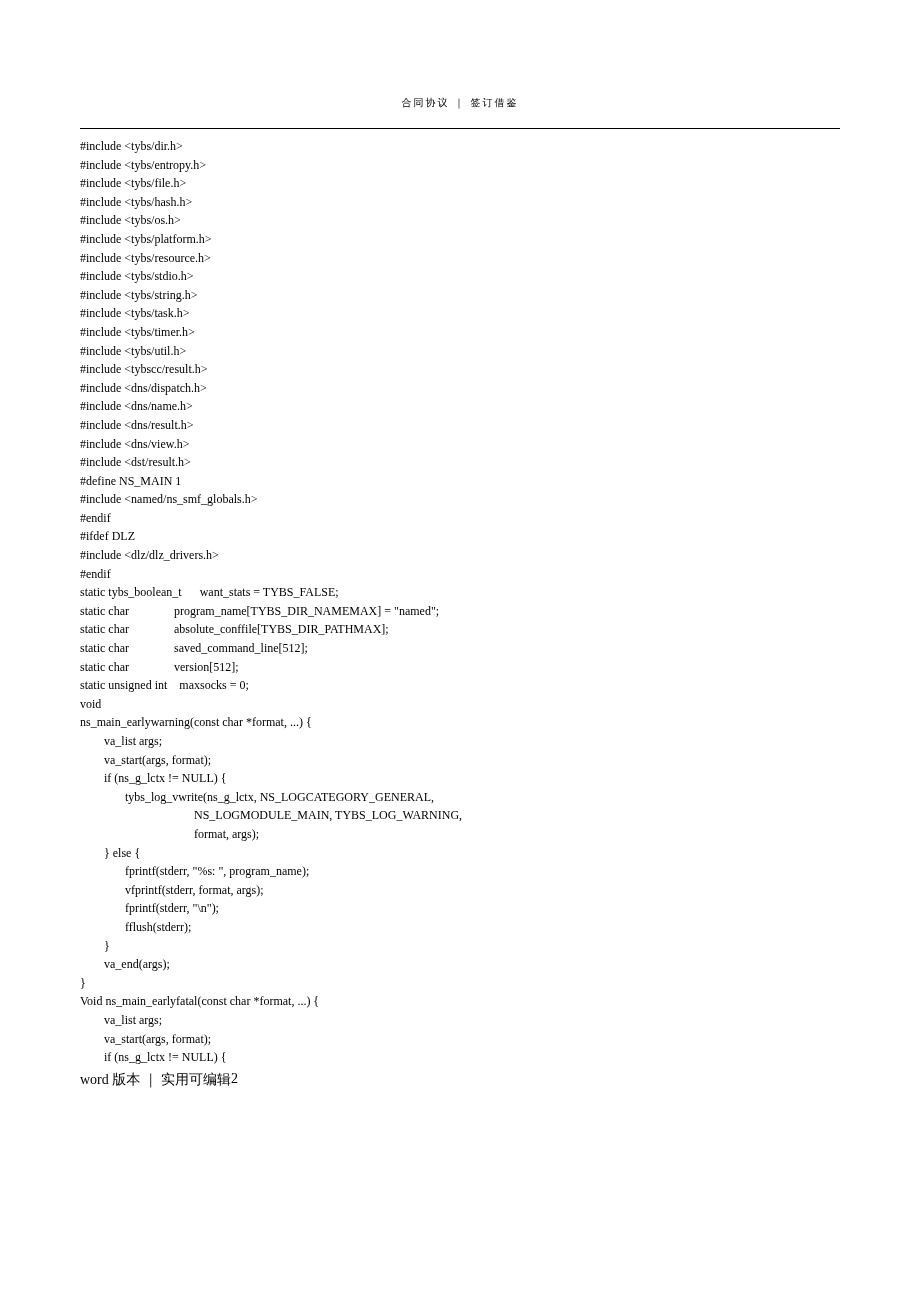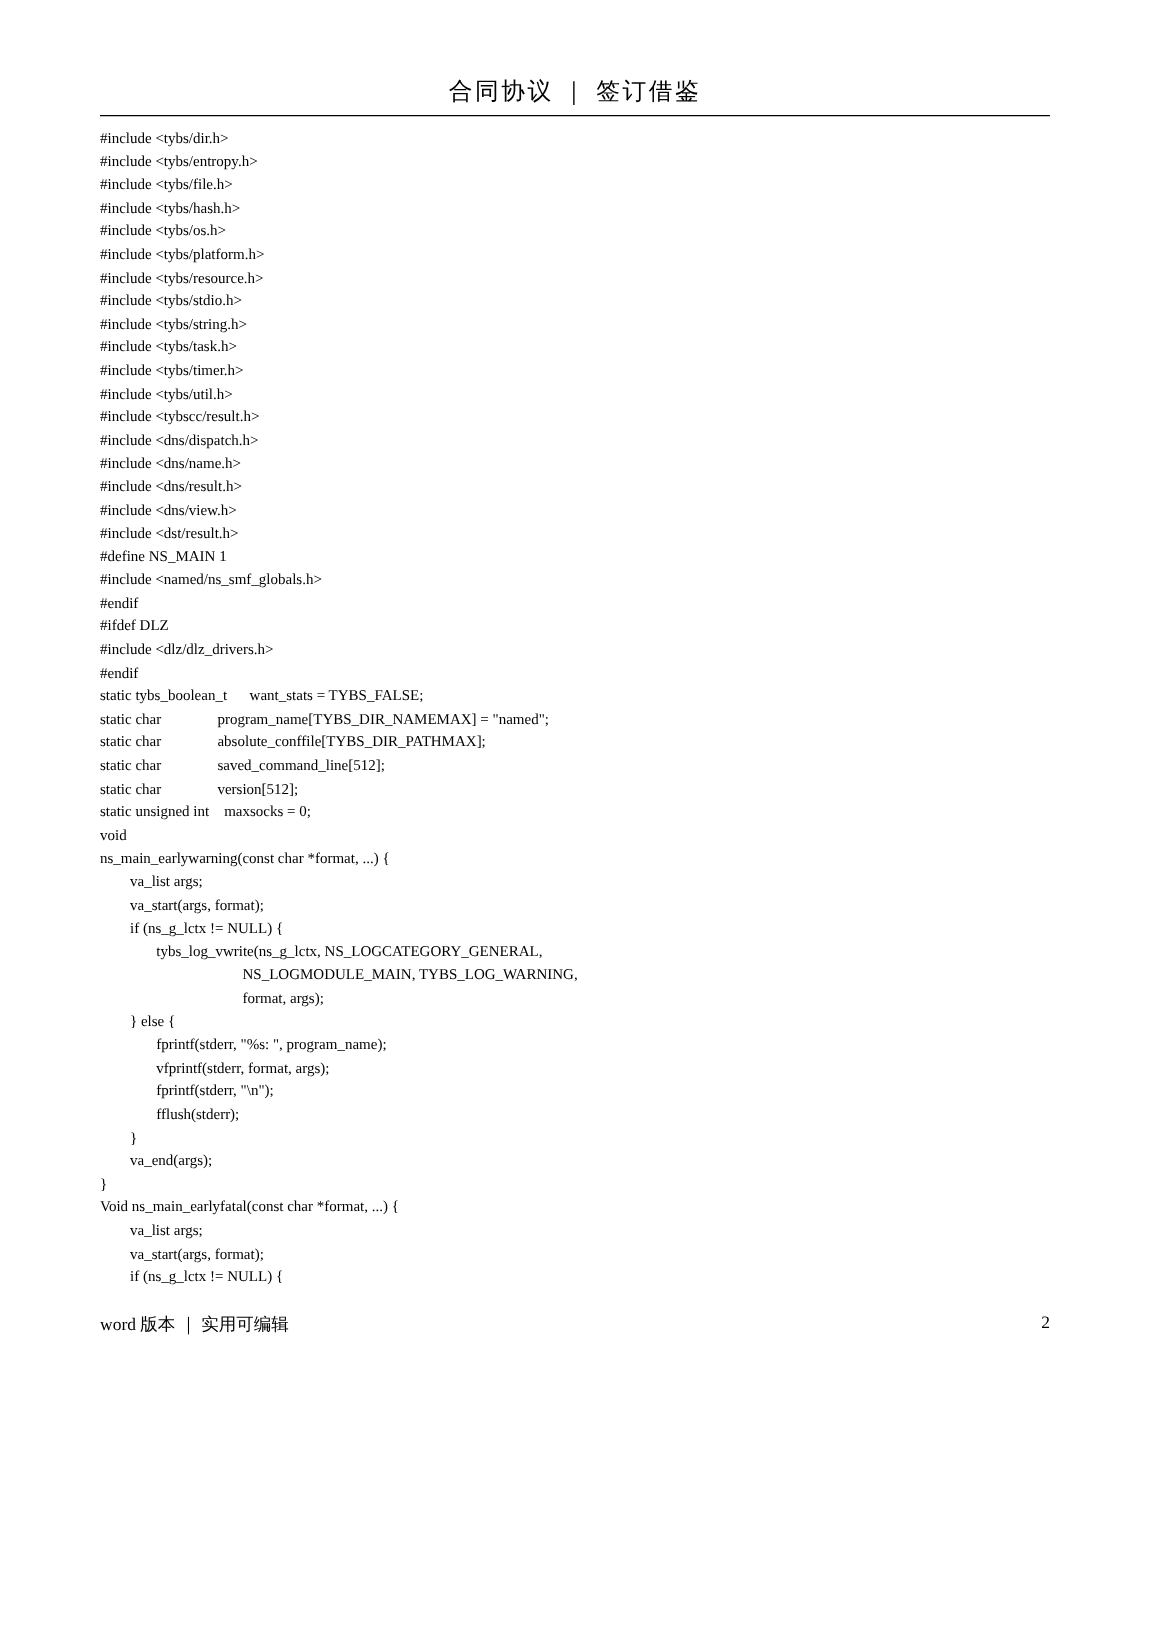--- a/index.html
+++ b/index.html
@@ -9,40 +9,40 @@
     font-family: "Times New Roman", serif;
     width: 920px;
   }
   .page {
     padding: 60px 80px 40px 80px;
     box-sizing: border-box;
     width: 920px;
   }
   .header {
     text-align: center;
-    font-size: 19px;
+    font-size: 10px;
     color: #000;
-    padding-bottom: 6px;
+    padding-bottom: 18px;
     border-bottom: 1px solid #000;
     margin-bottom: 8px;
     letter-spacing: 2px;
+    margin-top: 36px;
   }
   .code-block {
     font-size: 12px;
     line-height: 1.55;
     color: #000;
     white-space: pre;
     font-family: "Times New Roman", serif;
   }
   .footer {
     display: flex;
-    justify-content: space-between;
     font-size: 14px;
     color: #000;
-    margin-top: 20px;
+    margin-top: 4px;
   }
 </style>
 </head>
 <body>
 
 <div class="page">
   <div class="header">合同协议 ｜ 签订借鉴</div>
   <div class="code-block">#include &lt;tybs/dir.h&gt;
 #include &lt;tybs/entropy.h&gt;
 #include &lt;tybs/file.h&gt;

